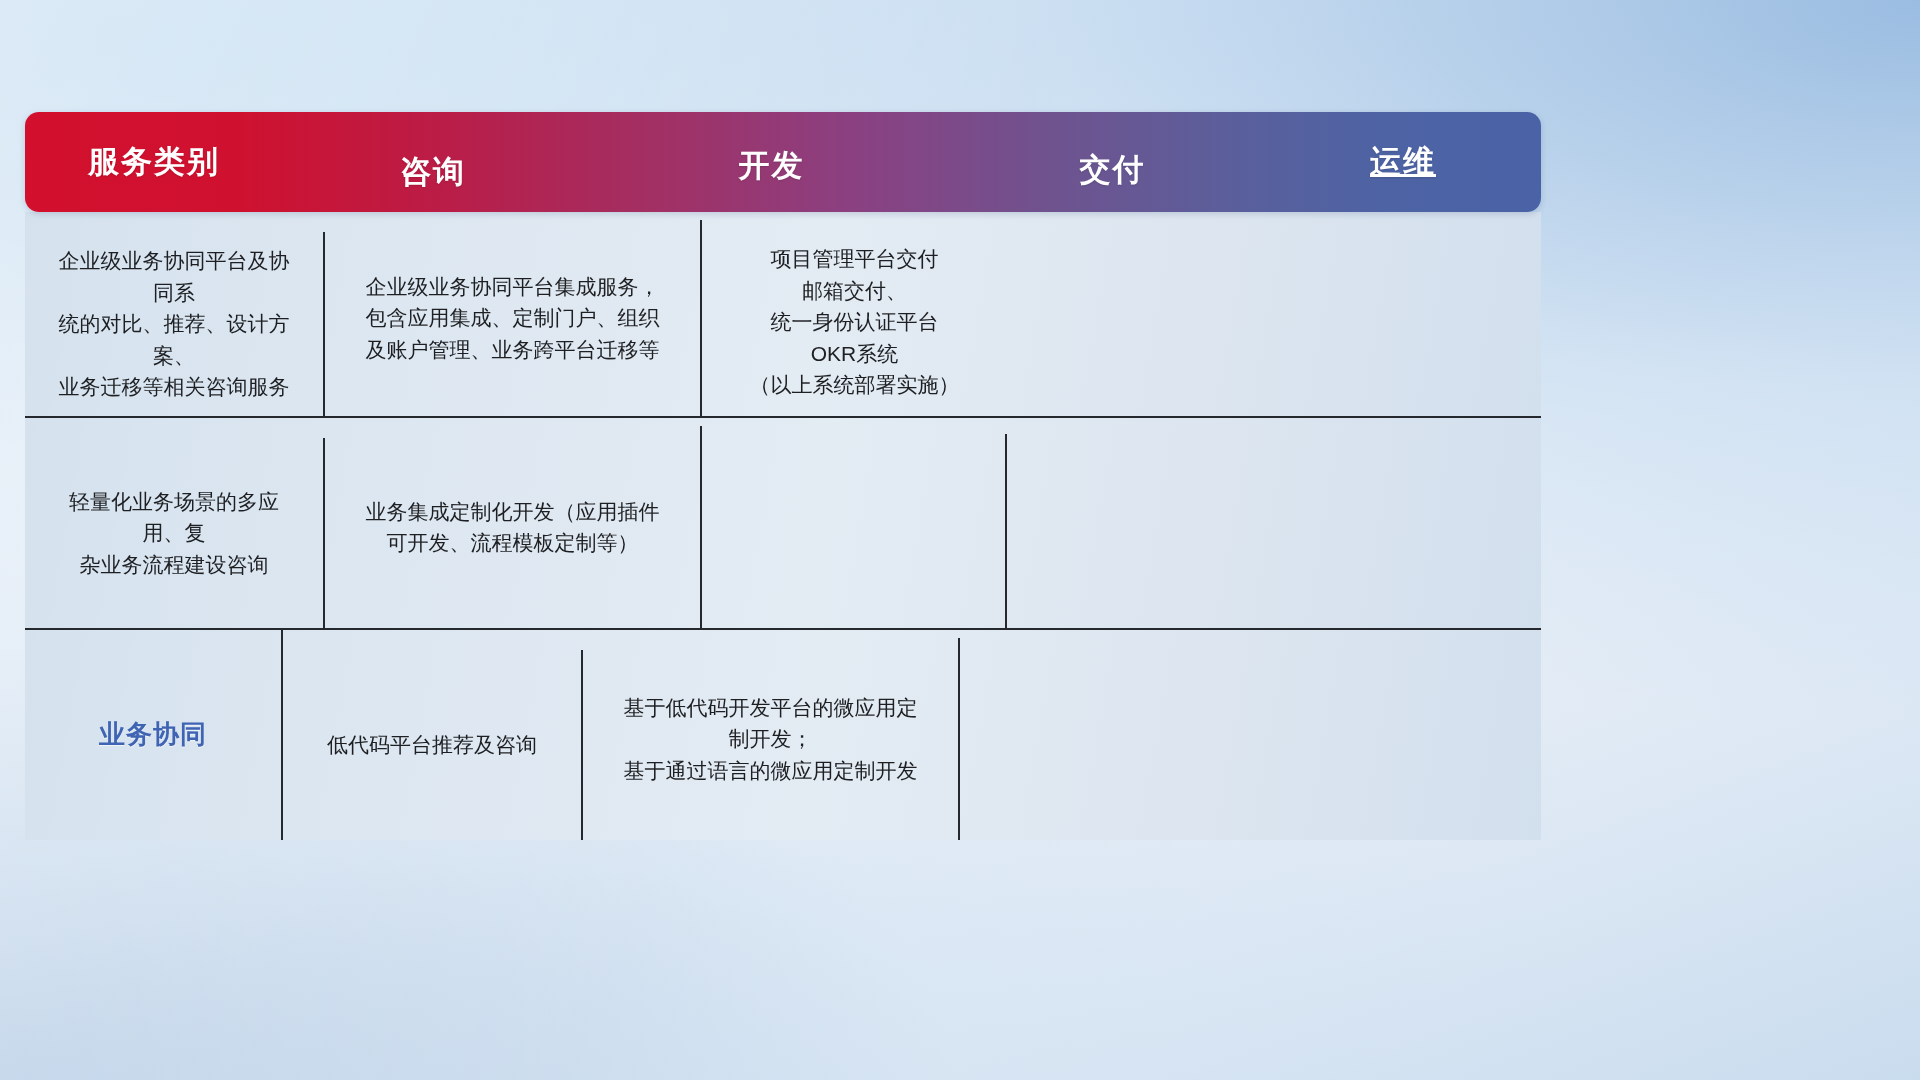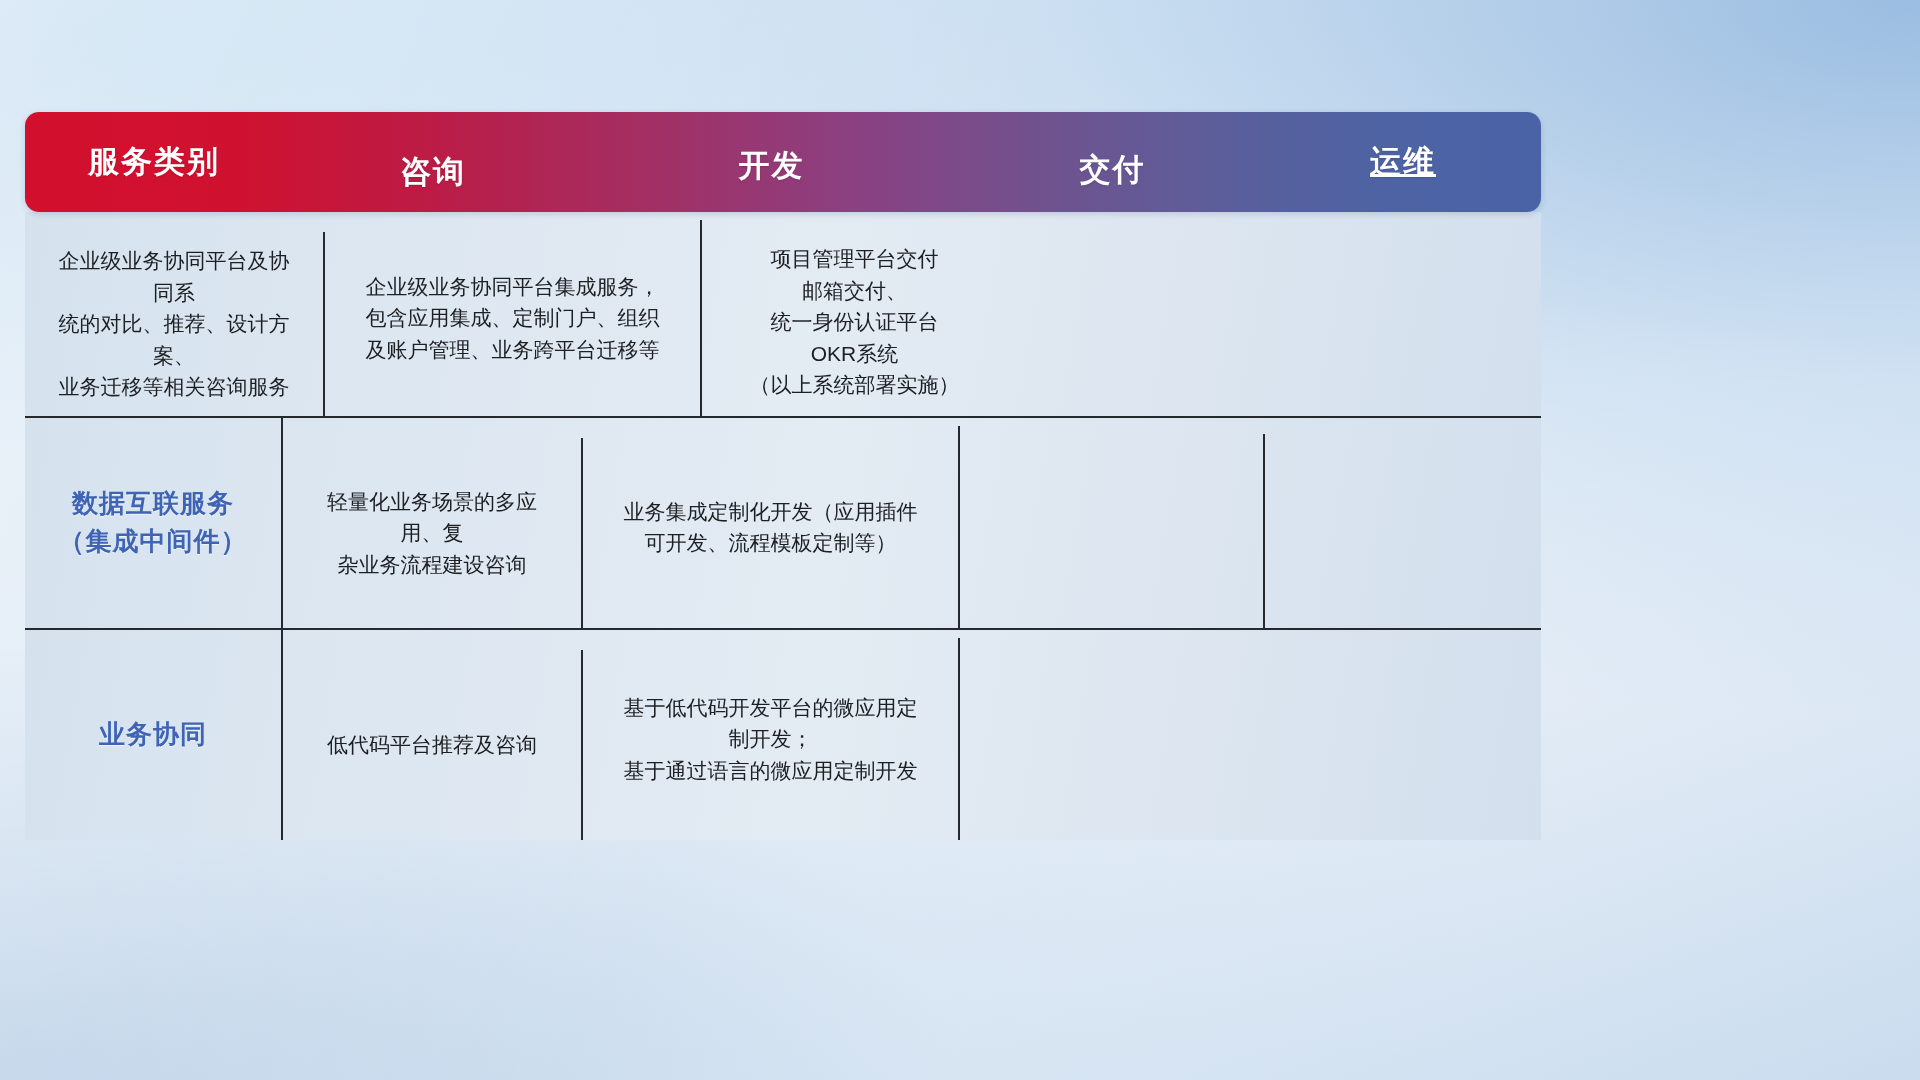--- a/index.html
+++ b/index.html
@@ -125,22 +125,20 @@
 包含应用集成、定制门户、组织
 及账户管理、业务跨平台迁移等</div>
       <div class="td c3">项目管理平台交付
 邮箱交付、
 统一身份认证平台
 OKR系统
 （以上系统部署实施）</div>
     </div>
 
     <div class="trow r1">
-      <div class="td cat c0">数据互联服务
-（集成中间件）</div>
       <div class="td c1">轻量化业务场景的多应用、复
 杂业务流程建设咨询</div>
       <div class="td c2">业务集成定制化开发（应用插件
 可开发、流程模板定制等）</div>
       <div class="td c3"></div>
       <div class="td c4"></div>
     </div>
 
     <div class="trow r2">
       <div class="td cat c0">业务协同</div>

